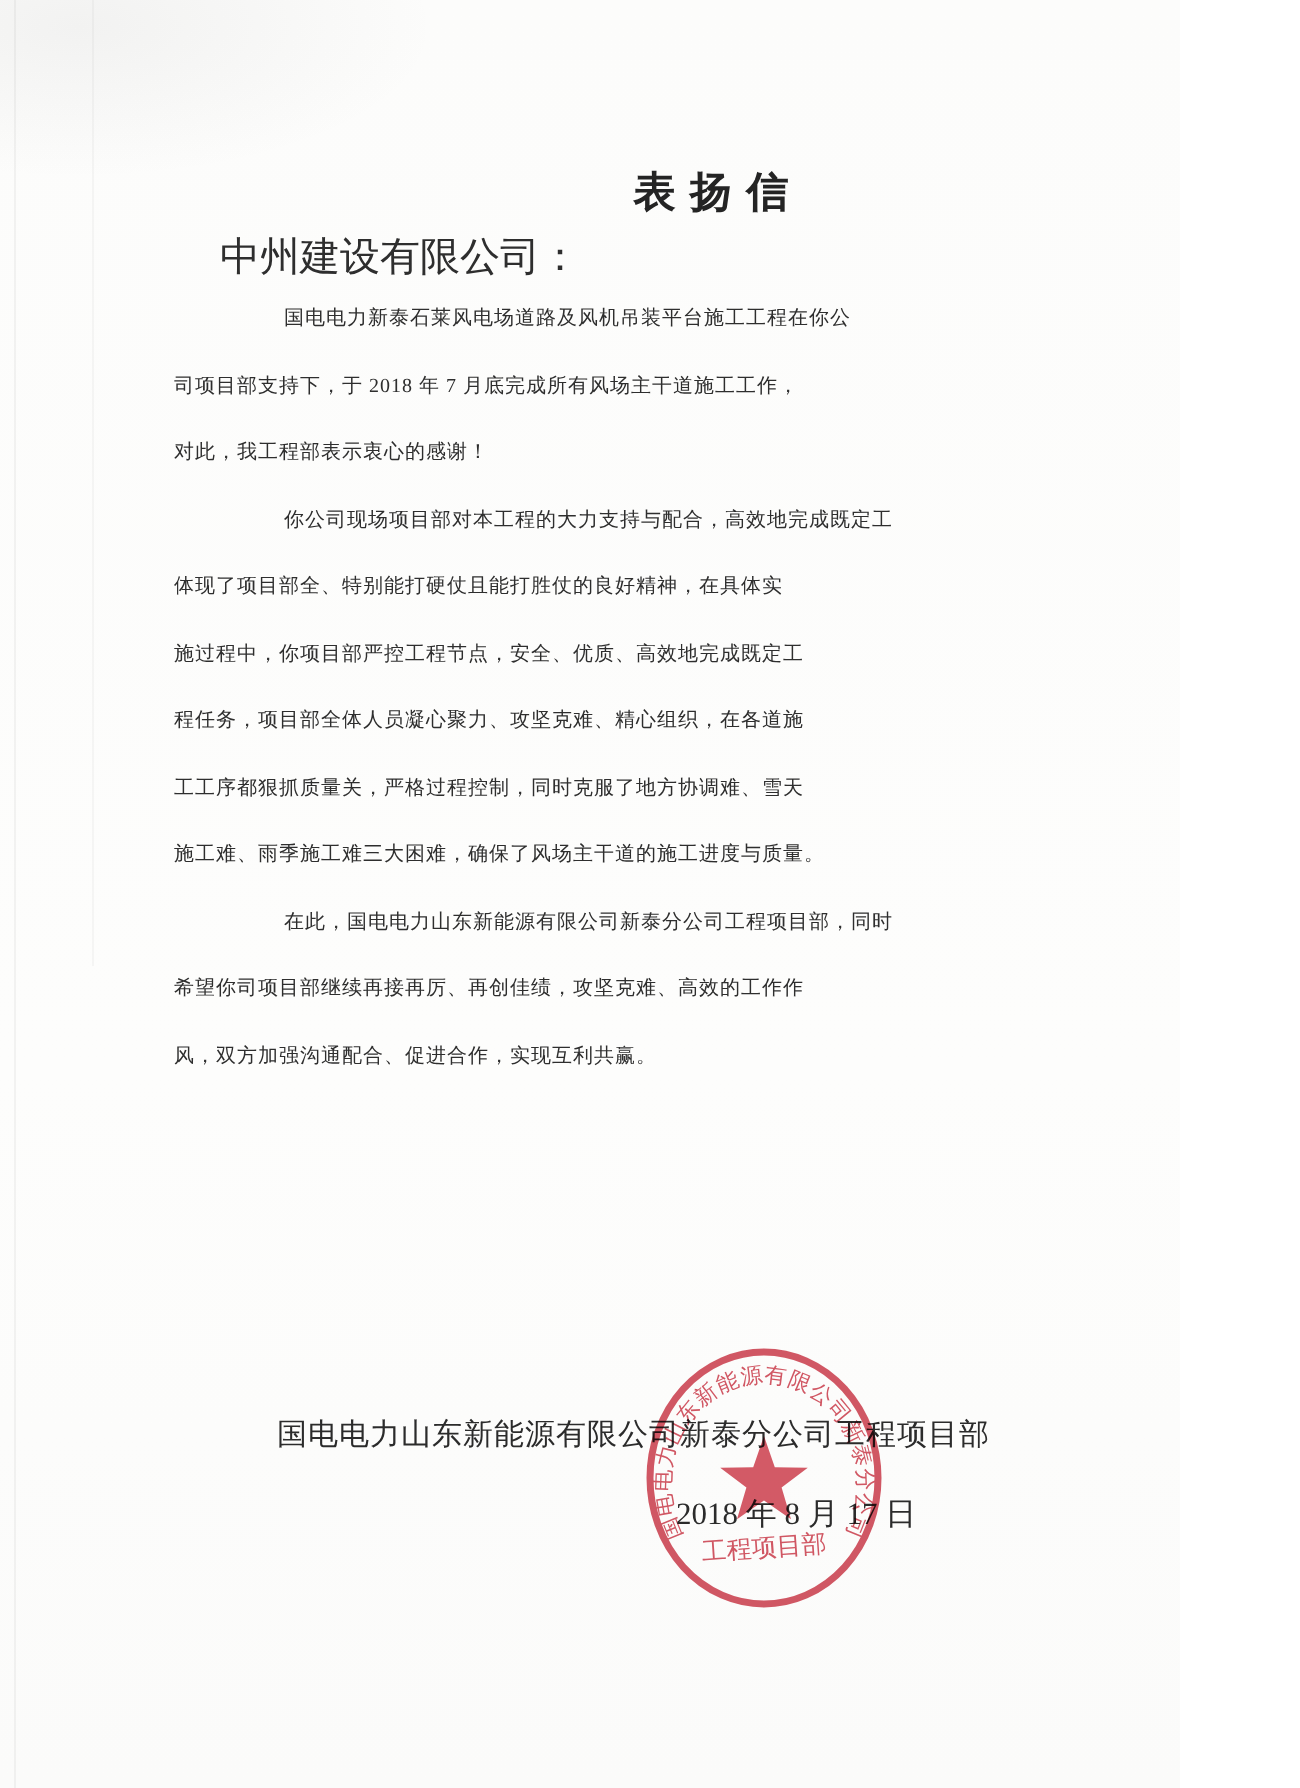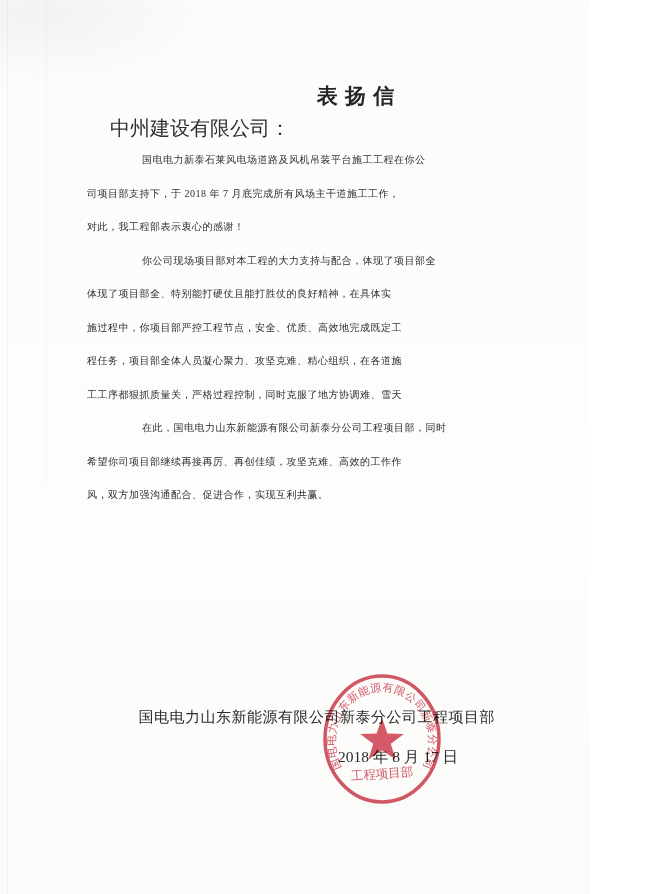--- a/index.html
+++ b/index.html
@@ -103,25 +103,26 @@
   <div class="corner-smudge"></div>
 
   <div class="title">表 扬 信</div>
 
   <div class="salutation">中州建设有限公司：</div>
 
   <div class="body-block">
     <div class="line indent">国电电力新泰石莱风电场道路及风机吊装平台施工工程在你公</div>
     <div class="line">司项目部支持下，于 2018 年 7 月底完成所有风场主干道施工工作，</div>
     <div class="line">对此，我工程部表示衷心的感谢！</div>
-    <div class="line indent">你公司现场项目部对本工程的大力支持与配合，体现了项目部全</div>
+    <div class="line indent">你公司现场项目部对本工程的大力支持与配合，高效地完成既定工</div>
     <div class="line">体现了项目部全、特别能打硬仗且能打胜仗的良好精神，在具体实</div>
     <div class="line">施过程中，你项目部严控工程节点，安全、优质、高效地完成既定工</div>
     <div class="line">程任务，项目部全体人员凝心聚力、攻坚克难、精心组织，在各道施</div>
     <div class="line">工工序都狠抓质量关，严格过程控制，同时克服了地方协调难、雪天</div>
+    <div class="line">施工难、雨季施工难三大困难，确保了风场主干道的施工进度与质量。</div>
     <div class="line indent">在此，国电电力山东新能源有限公司新泰分公司工程项目部，同时</div>
     <div class="line">希望你司项目部继续再接再厉、再创佳绩，攻坚克难、高效的工作作</div>
     <div class="line">风，双方加强沟通配合、促进合作，实现互利共赢。</div>
   </div>
 
   <div class="signature">国电电力山东新能源有限公司新泰分公司工程项目部</div>
 
   <div class="date">2018 年 8 月 17 日</div>
 
   <svg class="seal" viewBox="0 0 132 140" xmlns="http://www.w3.org/2000/svg">

